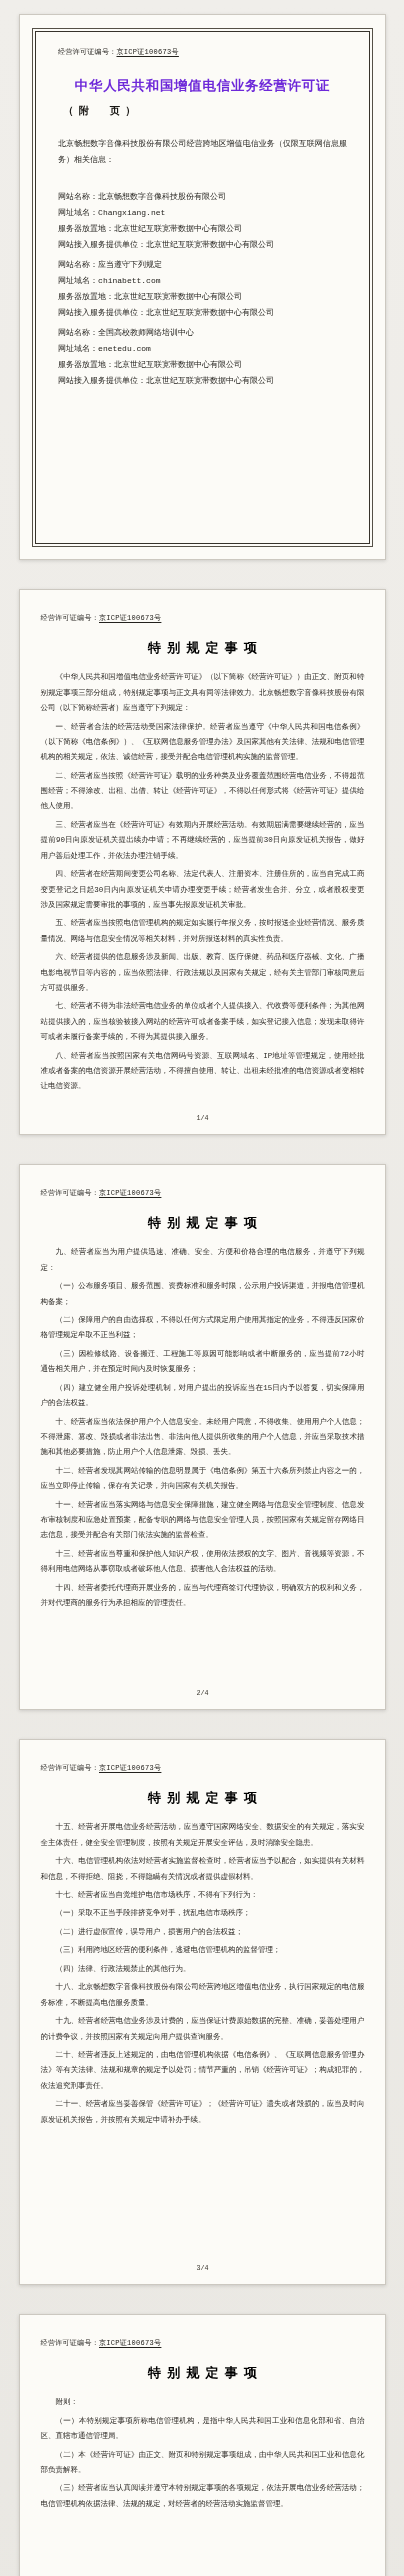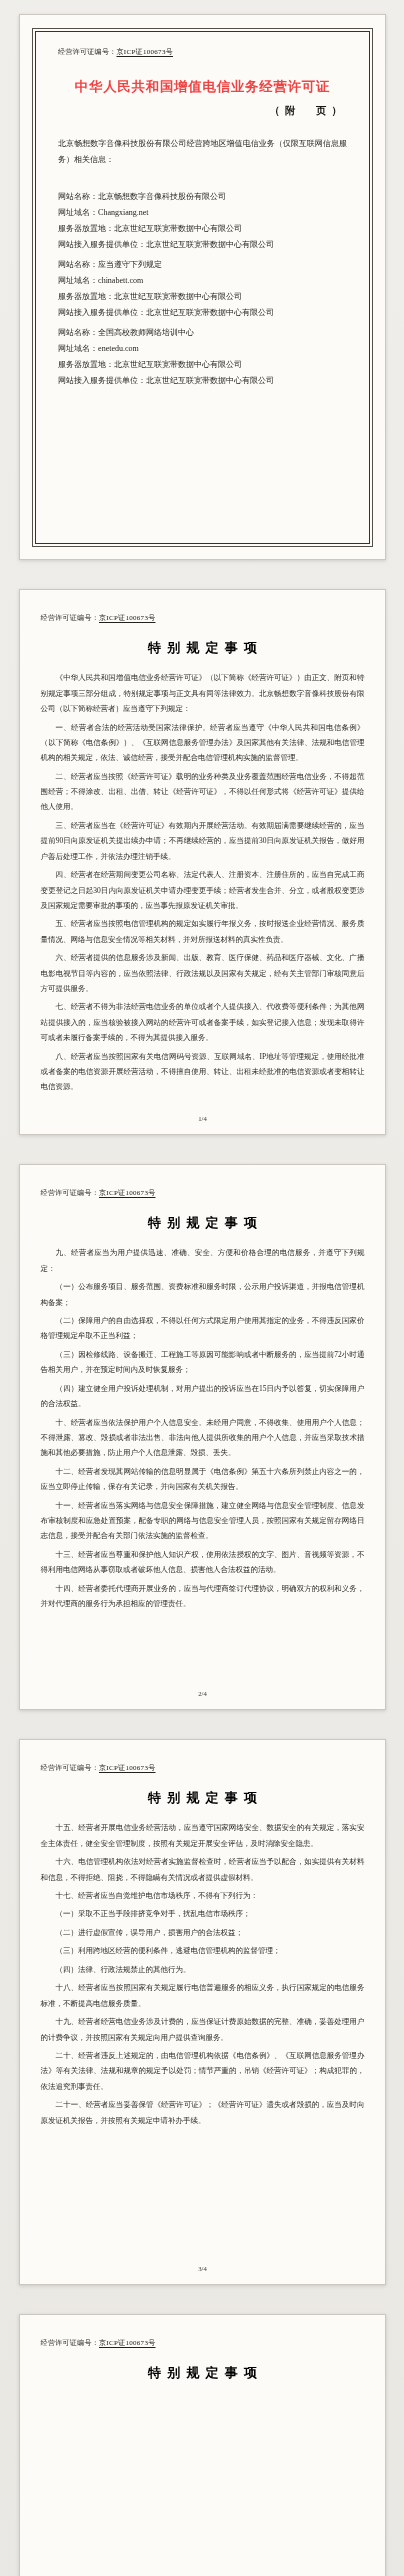--- a/index.html
+++ b/index.html
@@ -20,45 +20,46 @@
     background: linear-gradient(#f0eeea, #e9e7e2);
   }
   .page {
     width: 367px;
     height: 546px;
     background: #fcfbf7;
     border: 0.5px solid #ccc8c0;
     box-shadow: 0 1px 3.6px rgba(0,0,0,.14);
     position: relative;
     flex: 0 0 auto;
+    font-family: Liberation Mono, monospace;
   }
 
   
   .cover-page { padding: 12.4px; }
   .frame { height: 100%; border: 0.8px solid #555047; padding: 2.1px; }
   .frame-inner {
     height: 100%;
     border: 1.5px solid #36322b;
     padding: 15.5px 21.6px 0;
     position: relative;
   }
   .lic-header { font-size: 7px; color: #23211d; letter-spacing: 0.3px; }
   .lic-no { text-decoration: underline; text-underline-offset: 1.5px; }
   .cover-title {
     margin-top: 20.6px;
     text-align: center;
     font-size: 13.4px;
     font-weight: bold;
     letter-spacing: 0.8px;
-    color: #ef4444;
+    color: #6d28d9;
     line-height: 1.35;
   }
   .cover-subtitle {
     margin-top: 8.2px;
-    text-align: right;
+    text-align: left;
     font-size: 10.3px;
     font-weight: bold;
     letter-spacing: 5.2px;
     text-indent: 5.2px;
     color: #181613;
   }
   .cover-intro {
     margin-top: 17.5px;
     font-size: 8px;
     line-height: 2.0;
@@ -208,31 +209,41 @@
         <p class="para">十七、经营者应当自觉维护电信市场秩序，不得有下列行为：</p>
 
         <p class="para">（一）采取不正当手段排挤竞争对手，扰乱电信市场秩序；</p>
 
         <p class="para">（二）进行虚假宣传，误导用户，损害用户的合法权益；</p>
 
         <p class="para">（三）利用跨地区经营的便利条件，逃避电信管理机构的监督管理；</p>
 
         <p class="para">（四）法律、行政法规禁止的其他行为。</p>
 
-        <p class="para">十八、经营者应当按照国家有关规定履行电信普遍服务的相应义务，执行国家规定的电信服务标准，不断提高电信服务质量。</p>
+        <p class="para">十八、北京畅想数字音像科技股份有限公司经营跨地区增值电信业务，执行国家规定的电信服务标准，不断提高电信服务质量。</p>
 
         <p class="para">十九、经营者经营电信业务涉及计费的，应当保证计费原始数据的完整、准确，妥善处理用户的计费争议，并按照国家有关规定向用户提供查询服务。</p>
 
         <p class="para">二十、经营者违反上述规定的，由电信管理机构依据《电信条例》、《互联网信息服务管理办法》等有关法律、法规和规章的规定予以处罚；情节严重的，吊销《经营许可证》；构成犯罪的，依法追究刑事责任。</p>
 
         <p class="para">二十一、经营者应当妥善保管《经营许可证》；《经营许可证》遗失或者毁损的，应当及时向原发证机关报告，并按照有关规定申请补办手续。</p>
       </div>
     <div class="page-no">3/4</div>
   </div>
 
   <div class="page prov-page">
     <div class="lic-header"><span>经营许可证编号：</span><span class="lic-no">京ICP证100673号</span></div>
     <h2 class="prov-title">特别规定事项</h2>
+    <div class="prov-body">
+
+        <p class="para">附则：</p>
+
+        <p class="para">（一）本特别规定事项所称电信管理机构，是指中华人民共和国工业和信息化部和省、自治区、直辖市通信管理局。</p>
+
+        <p class="para">（二）本《经营许可证》由正文、附页和特别规定事项组成，由中华人民共和国工业和信息化部负责解释。</p>
+
+        <p class="para">（三）经营者应当认真阅读并遵守本特别规定事项的各项规定，依法开展电信业务经营活动；电信管理机构依据法律、法规的规定，对经营者的经营活动实施监督管理。</p>
+      </div>
 
   </div>
 
 </div>
 
 
 </body></html>

